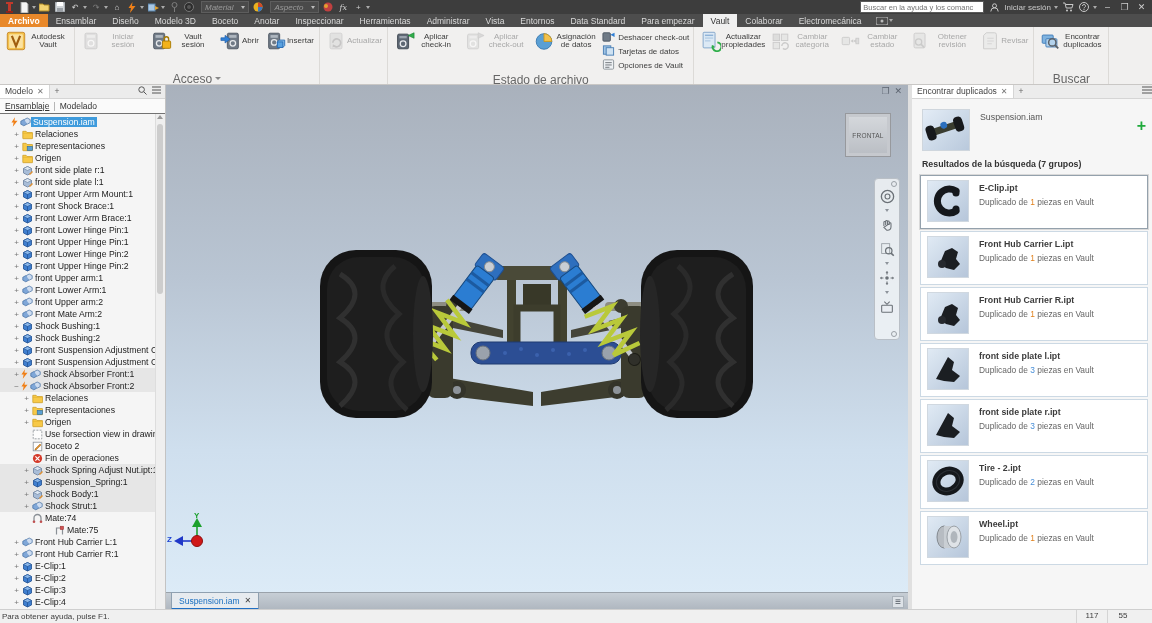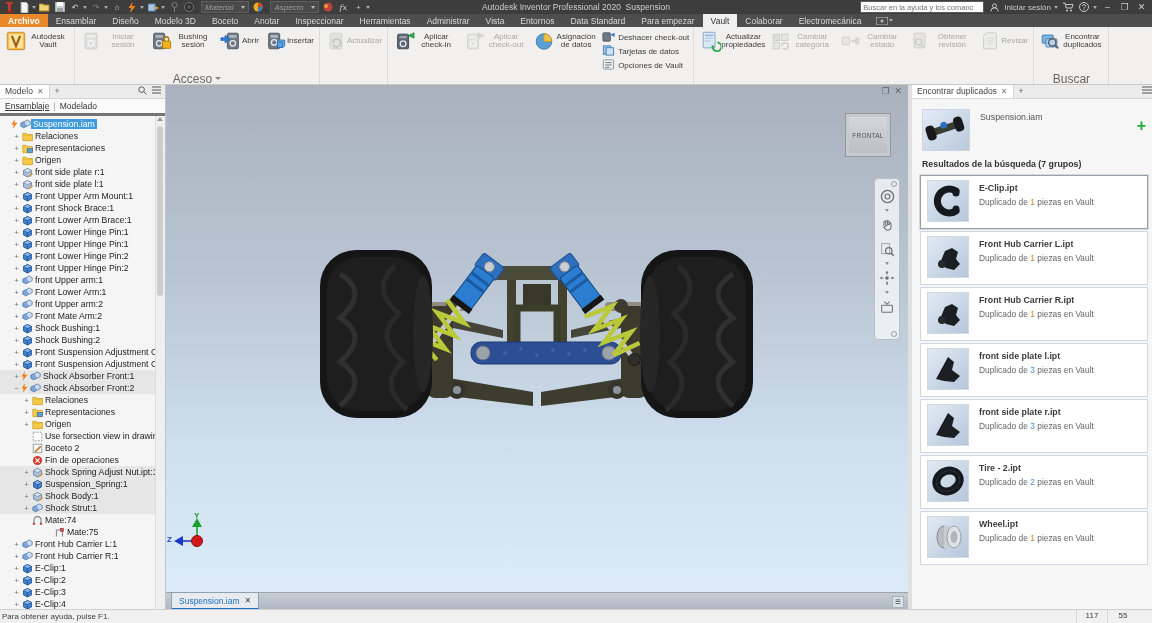--- a/index.html
+++ b/index.html
@@ -43,21 +43,21 @@
   .rsbtn{display:flex;align-items:center;gap:3px;font-size:8px;color:#3c3c3c;height:14px;white-space:nowrap}
   
   .leftpanel{position:absolute;left:0;top:84px;width:165px;bottom:13px;background:#f4f4f4;
              border-right:1px solid #c3c3c3;display:flex;flex-direction:column;z-index:10}
   .ptabs{height:14px;background:#ececec;border-bottom:1px solid #d5d5d5;display:flex;align-items:stretch;font-size:8.5px;color:#444}
   .ptab{background:#ffffff;border-right:1px solid #d5d5d5;display:flex;align-items:center;gap:4px;padding:0 5px}
   .ptab .x{color:#777;font-size:8px}
   .ptab-add{display:flex;align-items:center;padding:0 5px;color:#666}
   .ptools{margin-left:auto;display:flex;align-items:center;gap:5px;padding-right:4px;color:#555}
   .subtabs{height:14px;display:flex;align-items:center;gap:4px;padding:0 5px;background:#fafafa;
-           border-bottom:3px solid #737373;font-size:8.5px;color:#333}
+           border-bottom:1px solid #737373;font-size:8.5px;color:#333}
   .subtabs .lnk{text-decoration:underline}
   .subtabs .sep{color:#999}
   .treewrap{flex:1;position:relative;background:#f5f5f5;overflow:hidden}
   .tree{position:absolute;left:0;top:2px;right:9px;bottom:0}
   .trow{height:12px;display:flex;align-items:center;font-size:8.7px;color:#222;white-space:nowrap}
   .texp{width:9px;font-size:8px;color:#777;text-align:center;flex:none}
   .ticn{width:12px;height:11px;flex:none;display:inline-flex;align-items:center;justify-content:center}
   .tbolt{width:8px;height:11px;flex:none;display:inline-flex;align-items:center}
   .tlbl{padding:0 2px}
   .trow.sel .tlbl{background:#3f9bdc;color:#fff}
@@ -191,23 +191,20 @@
     <span class="qicon">
         <svg width="10" height="10" viewBox="0 0 10 10">
           <circle cx="5" cy="5" r="4.5" fill="#c04040"></circle>
           <circle cx="3" cy="4" r="2" fill="#e0a030"></circle>
         </svg>
       </span>
     <span class="qicon" style="font-style:italic;font-family:'DejaVu Serif',serif">fx</span>
     <span class="qicon">+</span>
     <span class="qcaret"></span>
   </div>
-  <div class="tb-title">
-    <span>Autodesk Inventor Professional 2020</span>&nbsp;&nbsp;<span>Suspension</span>
-  </div>
   <div class="tb-right">
     <input class="tb-search" placeholder="Buscar en la ayuda y los comanc" style="">
     <span class="qicon">
         <svg width="9" height="9" viewBox="0 0 9 9">
           <circle cx="4.5" cy="2.8" r="2" fill="none" stroke="#c9c9c9"></circle>
           <path d="M.8 8.5a3.7 3.7 0 0 1 7.4 0" fill="none" stroke="#c9c9c9"></path>
         </svg>
       </span>
     <span>Iniciar sesión</span>
     <span class="qcaret"></span>
@@ -291,21 +288,21 @@
         <div class="rbtn">
           <div class="ric">
             <svg width="22" height="22" viewBox="0 0 24 24">
               <rect x="4" y="3.5" width="12" height="17" rx="1.5" fill="#707a86" stroke="#4e5763"></rect>
               <rect x="6" y="5.5" width="8" height="3" fill="#aeb6bf"></rect>
               <circle cx="10" cy="14.5" r="3" fill="none" stroke="#e8eaed" stroke-width="1.4"></circle>
               <rect x="13.5" y="12" width="9" height="8" rx="1" fill="#f3b21a" stroke="#a87a00"></rect>
               <path d="M15.5 12V9.8a2.4 2.4 0 0 1 4.8 0V12" fill="none" stroke="#a87a00" stroke-width="1.5"></path>
             </svg>
           </div>
-          <div>Bushing sesión</div>
+          <div>Vault sesión</div>
         </div>
         <div class="rbtn">
           <div class="ric">
             <svg width="22" height="22" viewBox="0 0 24 24">
               <rect x="8" y="3.5" width="12" height="17" rx="1.5" fill="#707a86" stroke="#4e5763"></rect>
               <rect x="10" y="5.5" width="8" height="3" fill="#aeb6bf"></rect>
               <circle cx="14" cy="14.5" r="3" fill="none" stroke="#e8eaed" stroke-width="1.4"></circle>
               <path d="M1 8.5h4.5V5.8L11 10l-5.5 4.2v-2.7H1z" fill="#2f7fd6" stroke="#1d5ca8" stroke-width=".7"></path>
             </svg>
           </div>
@@ -393,20 +390,23 @@
             <span>Tarjetas de datos</span>
           </div>
           <div class="rsbtn">
             <span><svg width="13" height="13" viewBox="0 0 14 14">
                 <rect x="1.5" y="2" width="11" height="10" rx="1" fill="#eef1f4" stroke="#8d949b"></rect>
                 <path d="M3.5 5h7M3.5 7.5h7M3.5 10h4.5" stroke="#6b7177"></path>
               </svg></span>
             <span>Opciones de Vault</span>
           </div>
         </div>
+      </div>
+      <div class="rlabel">
+        <span>Estado de archivo</span>
       </div>
     </div>
     <div class="rpanel">
       <div class="rbody">
         <div class="rbtn">
           <div class="ric">
             <svg width="22" height="22" viewBox="0 0 24 24">
               <rect x="4.5" y="2.5" width="13" height="17" rx="1" fill="#dce9f5" stroke="#7fa3c8"></rect>
               <rect x="6.5" y="5" width="9" height="1.6" fill="#8fb3d8"></rect>
               <rect x="6.5" y="8" width="9" height="1.6" fill="#b7cfe6"></rect>

